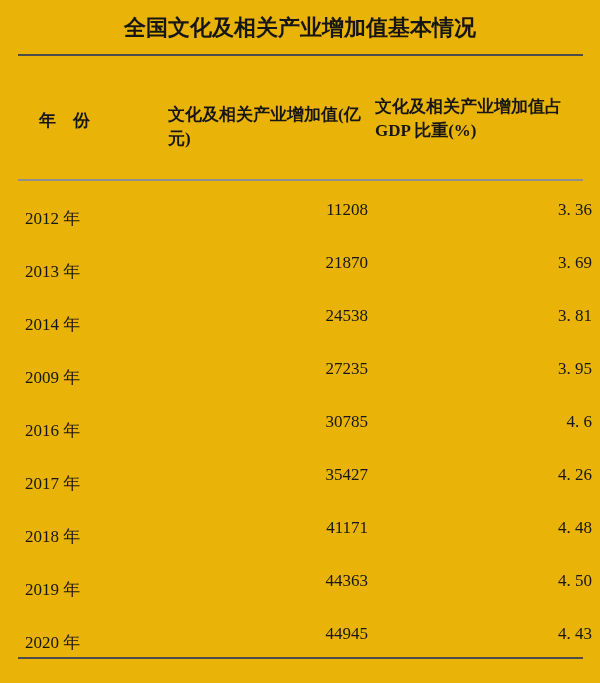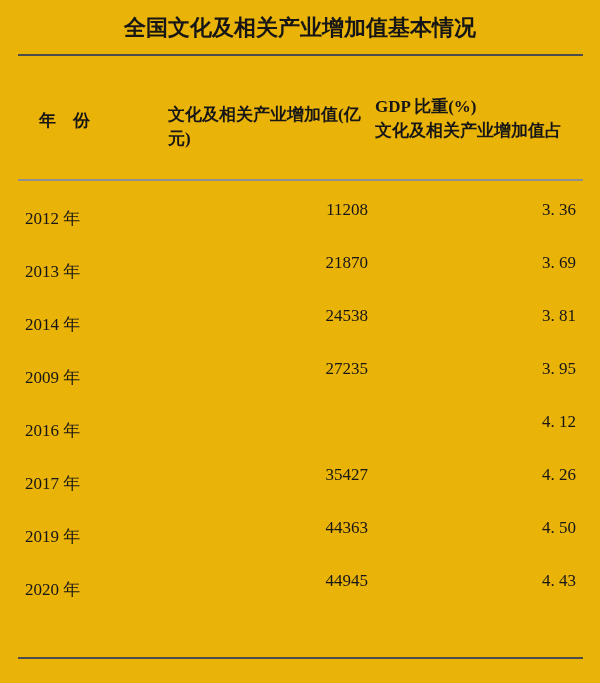--- a/index.html
+++ b/index.html
@@ -23,40 +23,40 @@
     font-weight:700; font-size:17px;
   }
   .h-year  { position:absolute; left:7px;   top:16px; line-height:20px; white-space:nowrap;margin-left:14px; }
   .h-value { position:absolute; left:150px; top:8px;    width:202px; line-height:23.5px; }
   .h-share { position:absolute; left:357px; top:0;    width:206px; line-height:23.5px; }
 
   .tbody { position:absolute; top:181px; left:18px; width:565px; }
   .row   { position:relative; height:53px; }
   .c-year  { position:absolute; left:7px; top:28px; font-size:17px; line-height:20px; white-space:nowrap; }
   .c-val   { position:absolute; left:0; top:19px; width:350px; text-align:right; font-size:17px; line-height:20px; }
-  .c-share { position:absolute; left:0; top:19px; width:558px; text-align:right; font-size:17px; line-height:20px; }
+  .c-share { position:absolute; left:16px; top:19px; width:558px; text-align:right; font-size:17px; line-height:20px; }
 </style>
 </head>
 <body>
 
 <div class="page">
 
   <div class="title">全国文化及相关产业增加值基本情况</div>
 
   <div class="rule rule-top"></div>
 
   <div class="thead">
     <div class="h-year">年　份</div>
     <div class="h-value">
       <div>文化及相关产业增加值(亿</div>
       <div>元)</div>
     </div>
     <div class="h-share">
+      <div>文化及相关产业增加值占</div>
       <div>GDP 比重(%)</div>
-      <div>文化及相关产业增加值占</div>
     </div>
   </div>
 
   <div class="rule rule-mid"></div>
 
   <div class="tbody">
     <div class="row">
       <div class="c-year">2012 年</div>
       <div class="c-val">11208</div>
       <div class="c-share">3. 36</div>
@@ -71,26 +71,32 @@
       <div class="c-val">24538</div>
       <div class="c-share">3. 81</div>
     </div>
     <div class="row">
       <div class="c-year">2009 年</div>
       <div class="c-val">27235</div>
       <div class="c-share">3. 95</div>
     </div>
     <div class="row">
       <div class="c-year">2016 年</div>
-      <div class="c-share">4. 12</div>
+      <div class="c-val">30785</div>
+      <div class="c-share">4. 6</div>
     </div>
     <div class="row">
       <div class="c-year">2017 年</div>
       <div class="c-val">35427</div>
       <div class="c-share">4. 26</div>
+    </div>
+    <div class="row">
+      <div class="c-year">2018 年</div>
+      <div class="c-val">41171</div>
+      <div class="c-share">4. 48</div>
     </div>
     <div class="row">
       <div class="c-year">2019 年</div>
       <div class="c-val">44363</div>
       <div class="c-share">4. 50</div>
     </div>
     <div class="row">
       <div class="c-year">2020 年</div>
       <div class="c-val">44945</div>
       <div class="c-share">4. 43</div>

